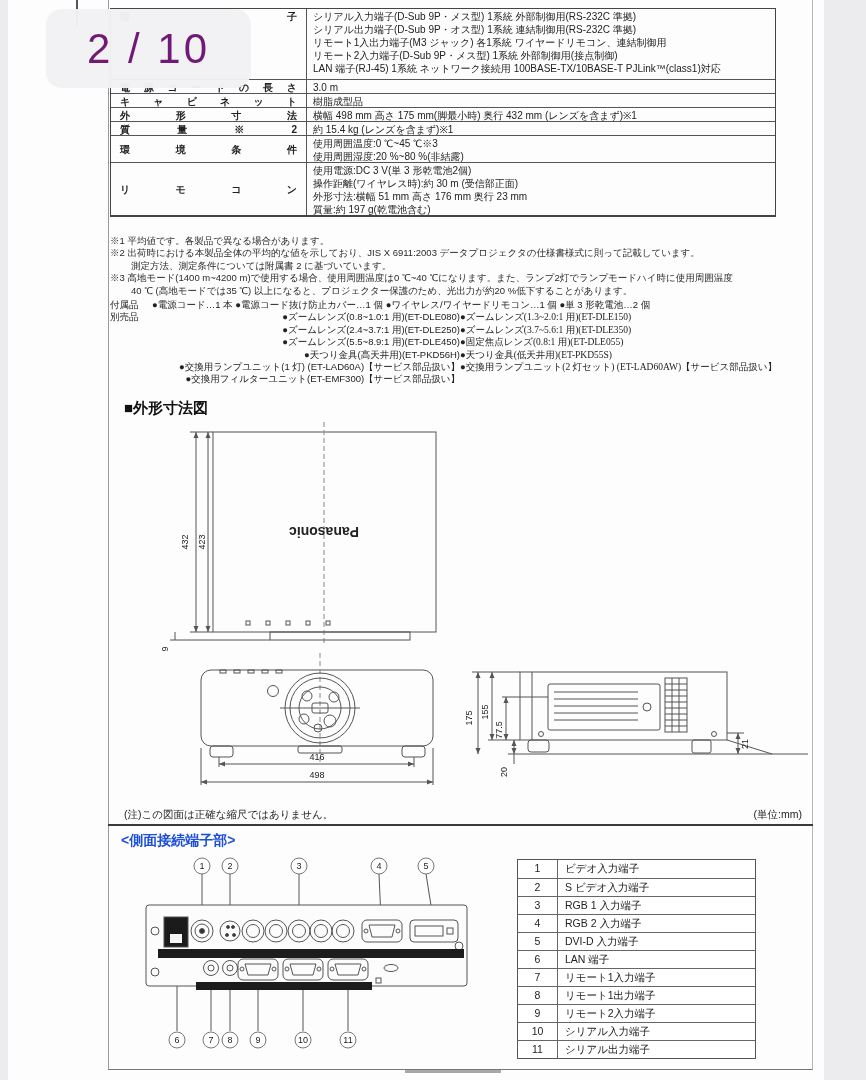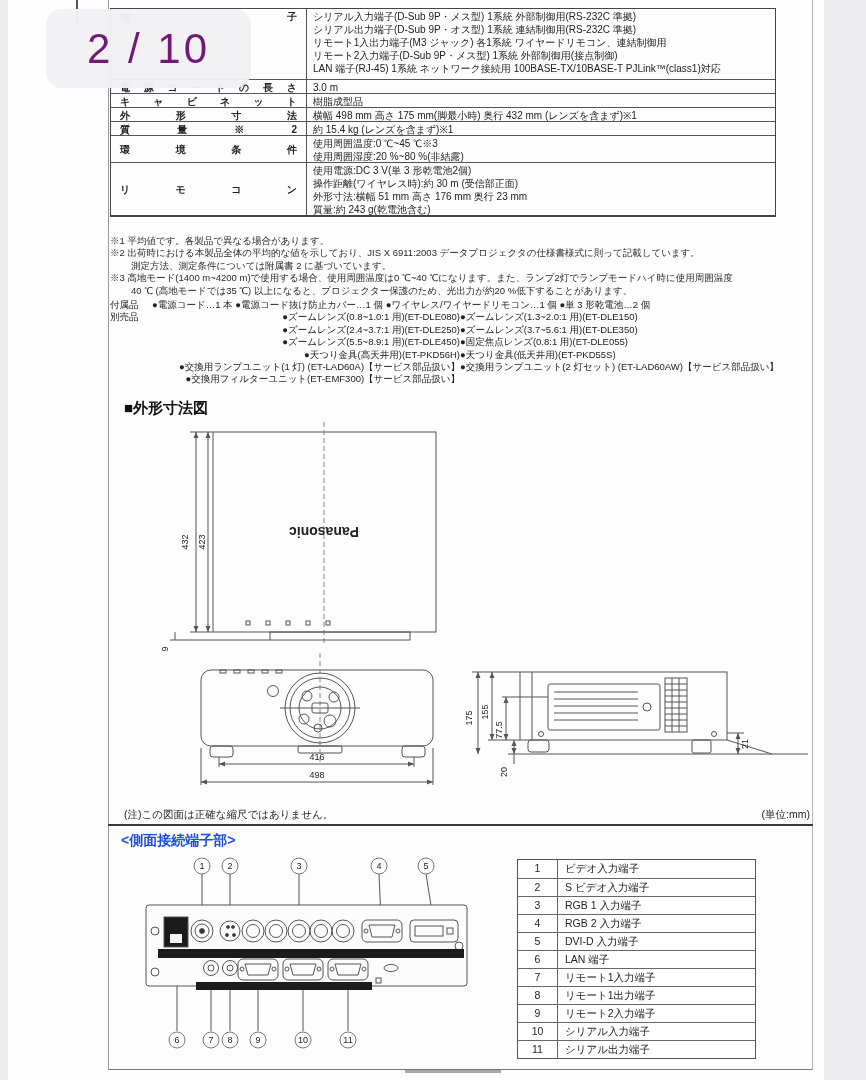--- a/index.html
+++ b/index.html
@@ -31,28 +31,28 @@
   .svalue div{white-space:nowrap;}
 
   
   #notes{position:absolute;left:110px;top:235px;width:670px;font-size:9.5px;line-height:12.4px;color:#2a2a2a;}
   .fn-ind{padding-left:21px;}
   #acc{position:absolute;left:110px;top:299px;width:672px;font-size:9.5px;line-height:12.4px;}
   .acc-row{display:flex;}
   .acc-label{width:42px;flex:none;}
   .acc-cols{display:flex;flex:1;}
   .acc-col-l{width:308px;flex:none;text-align:right;}
-  .acc-col-r{flex:1;}
+  .acc-col-r{flex:1;font-family:Liberation Serif, serif;}
   .acc-col-l div,.acc-col-r div{white-space:nowrap;}
 
   
   #dim-title{position:absolute;left:124px;top:399px;font-size:15px;font-weight:bold;color:#111;}
   #dimsvg{position:absolute;left:108px;top:420px;}
   #dim-note{position:absolute;left:124px;top:808px;font-size:10.5px;}
-  #dim-unit{position:absolute;right:56px;top:808px;font-size:10.5px;}
+  #dim-unit{position:absolute;right:64px;top:808px;font-size:10.5px;}
   #rule2{position:absolute;left:108px;top:824px;width:705px;height:1.6px;background:#3a3a3a;}
   #side-title{position:absolute;left:121px;top:832px;font-size:14px;font-weight:600;color:#1d4ed8;}
 
   
   #term{position:absolute;left:517px;top:859px;width:239px;border:1.6px solid #555;background:#fff;}
   .trow{display:flex;border-top:1px solid #666;height:18px;font-size:10.5px;line-height:17px;}
   .trow:first-child{border-top:none;}
   .tno{width:40px;flex:none;text-align:center;border-right:1px solid #666;}
   .tname{flex:1;padding-left:7px;white-space:nowrap;}
 
@@ -125,21 +125,21 @@
       </div>
     </div>
     <div class="srow" style="height:53px">
       <div class="slabel">
           <span>リモコン</span>
         </div>
       <div class="svalue">
         <div>使用電源:DC 3 V(単 3 形乾電池2個)</div>
         <div>操作距離(ワイヤレス時):約 30 m (受信部正面)</div>
         <div>外形寸法:横幅 51 mm 高さ 176 mm 奥行 23 mm</div>
-        <div>質量:約 243 g(乾電池含む)</div>
+        <div>質量:約 197 g(乾電池含む)</div>
       </div>
     </div>
   </div>
 
   <div id="notes">
     <div>※1 平均値です。各製品で異なる場合があります。</div>
     <div>※2 出荷時における本製品全体の平均的な値を示しており、JIS X 6911:2003 データプロジェクタの仕様書様式に則って記載しています。</div>
     <div class="fn-ind">測定方法、測定条件については附属書 2 に基づいています。</div>
     <div>※3 高地モード(1400 m~4200 m)で使用する場合、使用周囲温度は0 ℃~40 ℃になります。また、ランプ2灯でランプモードハイ時に使用周囲温度</div>
     <div class="fn-ind">40 ℃ (高地モードでは35 ℃) 以上になると、プロジェクター保護のため、光出力が約20 %低下することがあります。</div>

